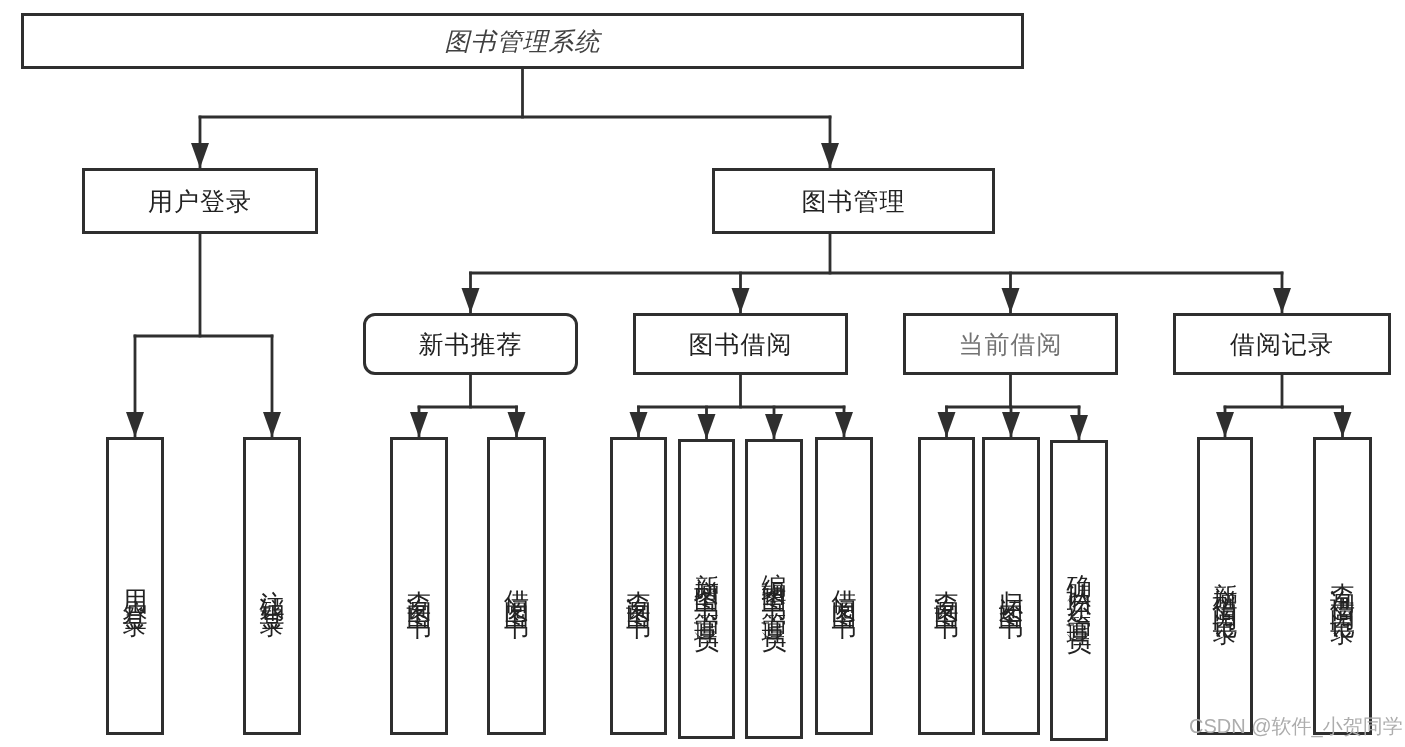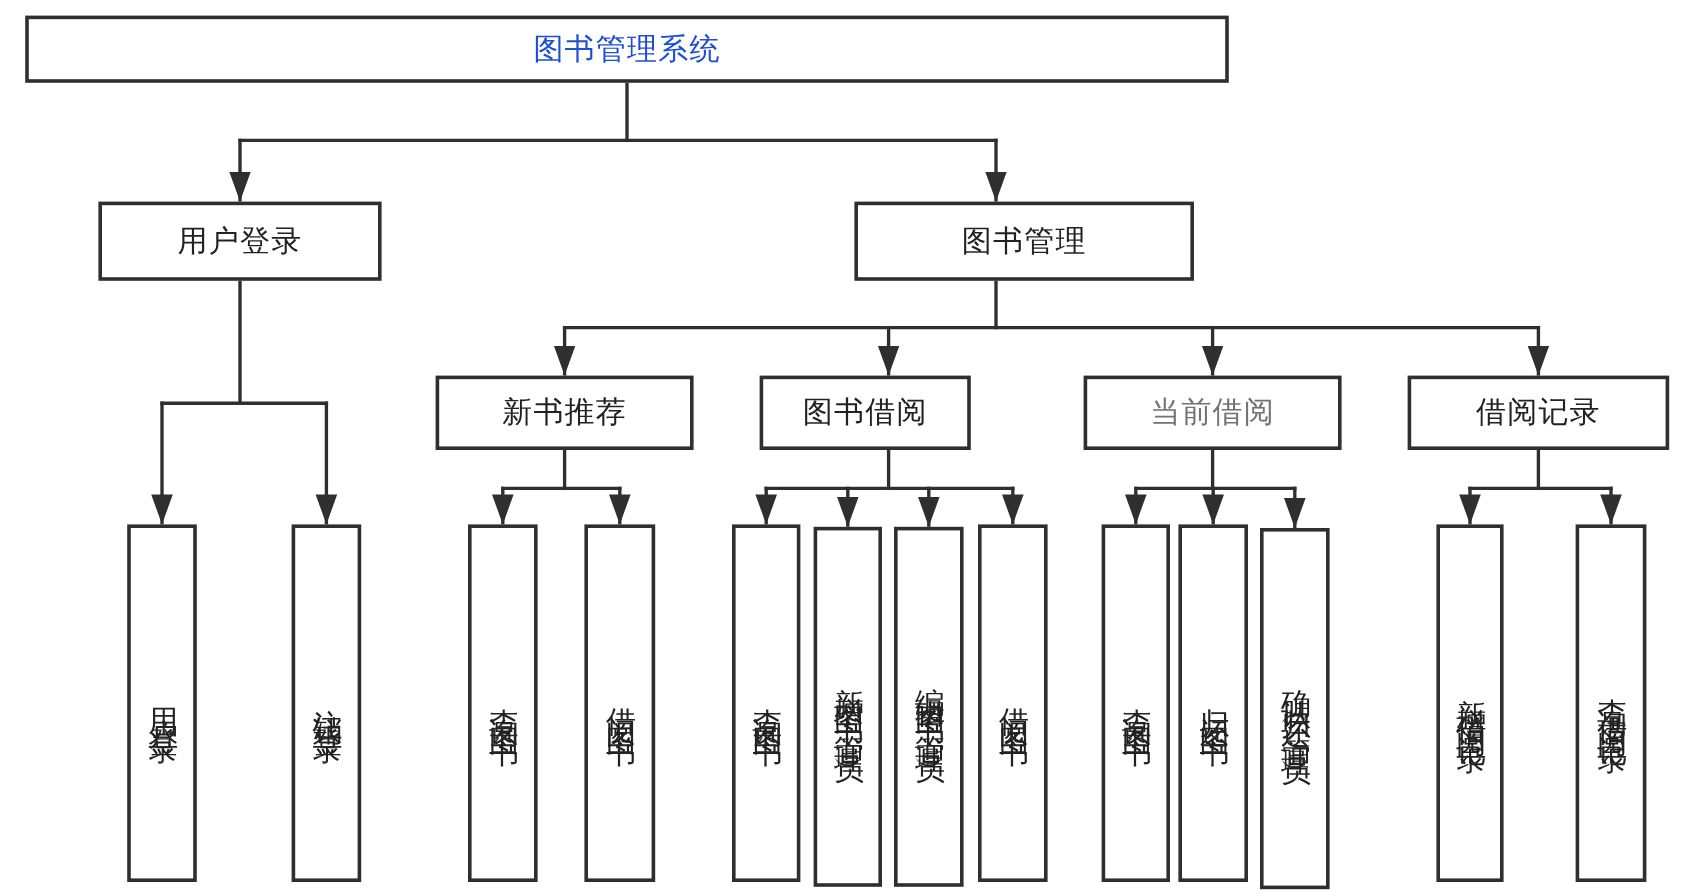--- a/index.html
+++ b/index.html
@@ -64,33 +64,33 @@
       <line x1="946.5" y1="407" x2="1079" y2="407" stroke="#2f2f2f" stroke-width="2.8" stroke-linecap="square"></line>
       <line x1="946.5" y1="407" x2="946.5" y2="437" stroke="#2f2f2f" stroke-width="2.8" stroke-linecap="square" marker-end="url(#arrow)"></line>
       <line x1="1011" y1="407" x2="1011" y2="437" stroke="#2f2f2f" stroke-width="2.8" stroke-linecap="square" marker-end="url(#arrow)"></line>
       <line x1="1079" y1="407" x2="1079" y2="440" stroke="#2f2f2f" stroke-width="2.8" stroke-linecap="square" marker-end="url(#arrow)"></line>
       <line x1="1282" y1="375" x2="1282" y2="407" stroke="#2f2f2f" stroke-width="2.8" stroke-linecap="square"></line>
       <line x1="1225" y1="407" x2="1342.5" y2="407" stroke="#2f2f2f" stroke-width="2.8" stroke-linecap="square"></line>
       <line x1="1225" y1="407" x2="1225" y2="437" stroke="#2f2f2f" stroke-width="2.8" stroke-linecap="square" marker-end="url(#arrow)"></line>
       <line x1="1342.5" y1="407" x2="1342.5" y2="437" stroke="#2f2f2f" stroke-width="2.8" stroke-linecap="square" marker-end="url(#arrow)"></line>
     </svg>
   <div id="nodes">
-      <div class="box" style="left: 21px; top: 13px; width: 1003px; height: 56px; border-color: rgb(47, 47, 47); background: rgb(255, 255, 255); color: #1d4ed8;">
+      <div class="box" style="left: 21px; top: 13px; width: 1003px; height: 56px; border-color: rgb(47, 47, 47); background: rgb(255, 255, 255); color: #404040; font-style: italic;">
         <span class="lbl">图书管理系统</span>
       </div>
       <div class="box" style="left: 82px; top: 168px; width: 236px; height: 66px; border-color: rgb(47, 47, 47); background: rgb(255, 255, 255); color: rgb(34, 34, 34);">
         <span class="lbl">用户登录</span>
       </div>
       <div class="box" style="left: 712px; top: 168px; width: 283px; height: 66px; border-color: rgb(47, 47, 47); background: rgb(255, 255, 255); color: rgb(34, 34, 34);">
         <span class="lbl">图书管理</span>
       </div>
-      <div class="box" style="left: 363px; top: 313px; width: 215px; height: 62px; border-color: rgb(47, 47, 47); background: rgb(255, 255, 255); color: rgb(34, 34, 34);">
+      <div class="box" style="left: 363px; top: 313px; width: 215px; height: 62px; border-color: rgb(47, 47, 47); background: rgb(255, 255, 255); color: rgb(34, 34, 34); border-radius: 12px;">
         <span class="lbl">新书推荐</span>
       </div>
-      <div class="box" style="left: 633px; top: 313px; width: 176px; height: 62px; border-color: rgb(47, 47, 47); background: rgb(255, 255, 255); color: rgb(34, 34, 34);">
+      <div class="box" style="left: 633px; top: 313px; width: 215px; height: 62px; border-color: rgb(47, 47, 47); background: rgb(255, 255, 255); color: rgb(34, 34, 34);">
         <span class="lbl">图书借阅</span>
       </div>
       <div class="box" style="left: 903px; top: 313px; width: 215px; height: 62px; border-color: rgb(47, 47, 47); background: rgb(255, 255, 255); color: #737373;">
         <span class="lbl">当前借阅</span>
       </div>
       <div class="box" style="left: 1173px; top: 313px; width: 218px; height: 62px; border-color: rgb(47, 47, 47); background: rgb(255, 255, 255); color: rgb(34, 34, 34);">
         <span class="lbl">借阅记录</span>
       </div>
       <div class="box v" style="left: 106px; top: 437px; width: 58px; height: 298px; border-color: rgb(47, 47, 47); background: rgb(255, 255, 255); color: rgb(34, 34, 34);">
         <span class="lbl">用户登录</span>
@@ -125,13 +125,14 @@
       <div class="box v" style="left: 1050px; top: 440px; width: 58px; height: 301px; border-color: rgb(47, 47, 47); background: rgb(255, 255, 255); color: rgb(34, 34, 34);">
         <span class="lbl">确认归还（管理员）</span>
       </div>
       <div class="box v" style="left: 1197px; top: 437px; width: 56px; height: 298px; border-color: rgb(47, 47, 47); background: rgb(255, 255, 255); color: rgb(34, 34, 34);">
         <span class="lbl">新增借阅记录</span>
       </div>
       <div class="box v" style="left: 1313px; top: 437px; width: 59px; height: 298px; border-color: rgb(47, 47, 47); background: rgb(255, 255, 255); color: rgb(34, 34, 34);">
         <span class="lbl">查询借阅记录</span>
       </div>
     </div>
+  <div class="watermark" style="color: rgb(173, 173, 173);">CSDN @软件_小贺同学</div>
 </div>
 
 </body></html>

